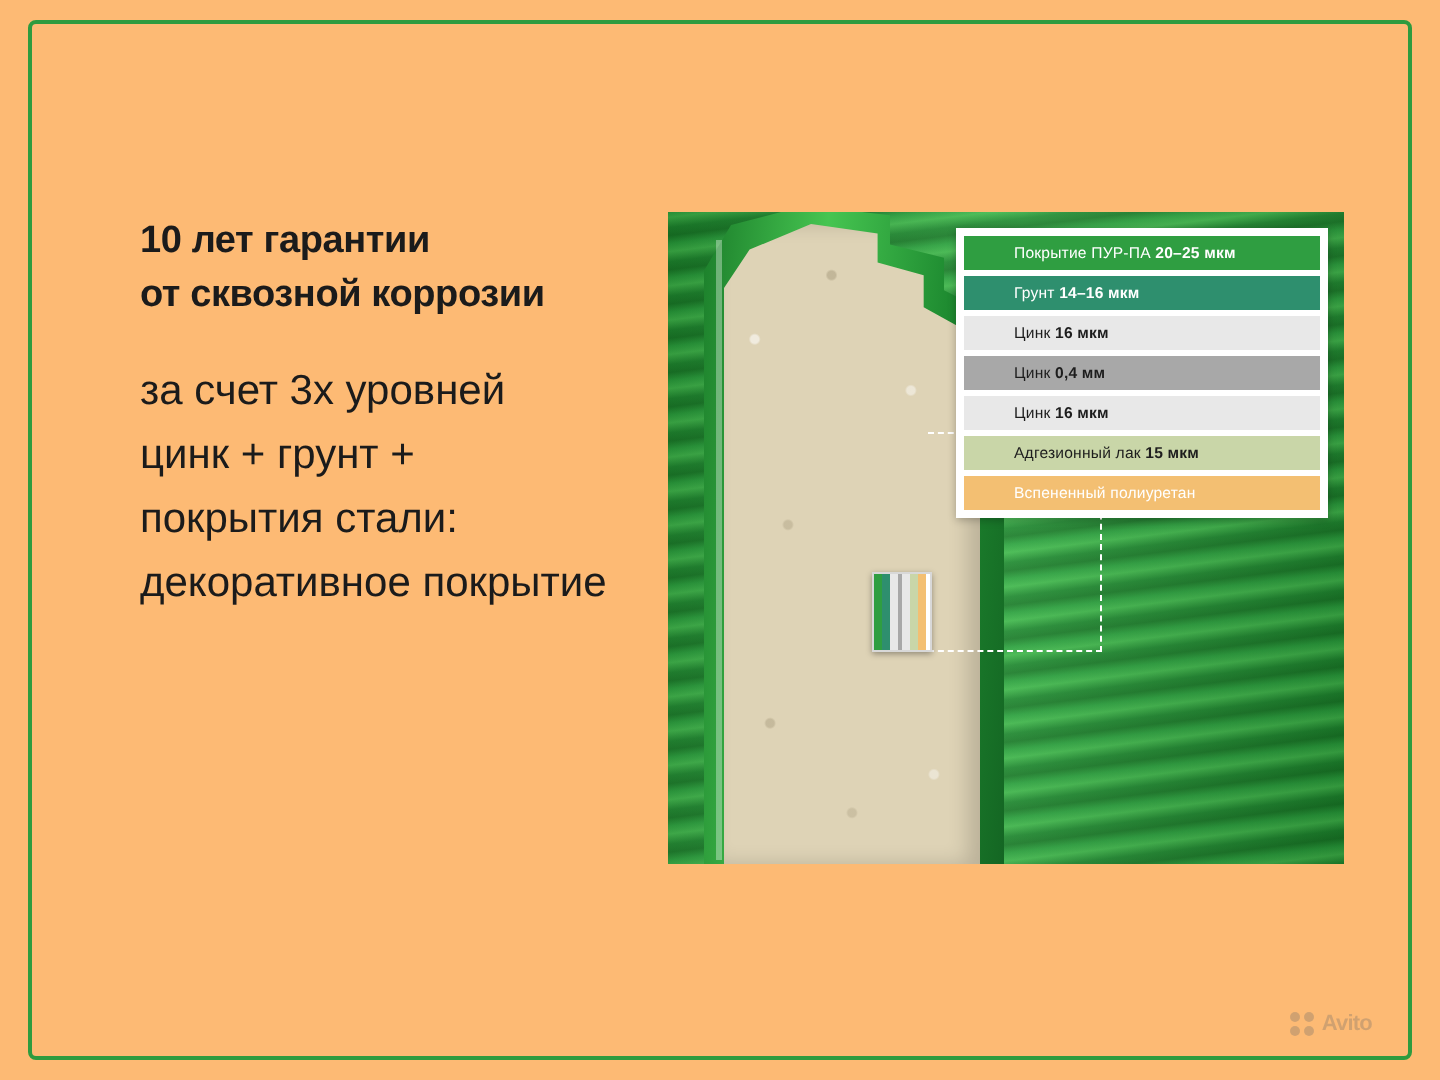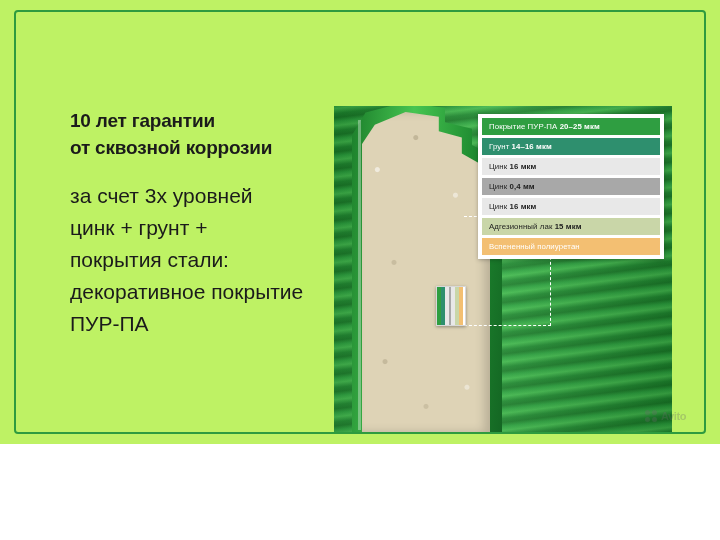--- a/index.html
+++ b/index.html
@@ -9,22 +9,22 @@
   body {
     width: 720px;
     height: 540px;
     background: #ffffff;
     font-family: "Liberation Sans", sans-serif;
     overflow: hidden;
   }
   .slide {
     position: relative;
     width: 720px;
-    height: 444px;
-    background: #bef264;
+    height: 540px;
+    background: #fdba74;
     box-sizing: border-box;
   }
   .frame {
     position: absolute;
     left: 14px;
     top: 10px;
     right: 14px;
     bottom: 10px;
     border: 2px solid #2e9b3f;
     border-radius: 4px;
@@ -170,21 +170,21 @@
     width: 186px;
     background: #ffffff;
     padding: 4px;
     box-sizing: border-box;
     box-shadow: 0 1px 4px rgba(0,0,0,.25);
   }
   .legend-row {
     height: 17px;
     line-height: 17px;
     margin-bottom: 3px;
-    padding-left: 7px;
+    padding-left: 25px;
     font-size: 7.8px;
     color: #1d1d1d;
     white-space: nowrap;
     overflow: hidden;
     letter-spacing: .1px;
   }
   .legend-row:last-child { margin-bottom: 0; }
   .legend-row b { font-weight: bold; }
 
   
@@ -226,21 +226,20 @@
   <div class="text-col">
     <h1 class="headline">
       <span class="l1">10 лет гарантии</span>
       <span class="l2">от сквозной коррозии</span>
     </h1>
     <p class="subtext">
       <span>за счет 3х уровней</span>
       <span>цинк + грунт +</span>
       <span>покрытия стали:</span>
       <span>декоративное покрытие</span>
-      <span>ПУР-ПА</span>
     </p>
   </div>
 
   <div class="photo">
     <div class="corrugated"></div>
     <div class="steel-edge"></div>
     <div class="foam"></div>
     <div class="steel-edge-hl"></div>
 
     <div class="dash-box"></div>

